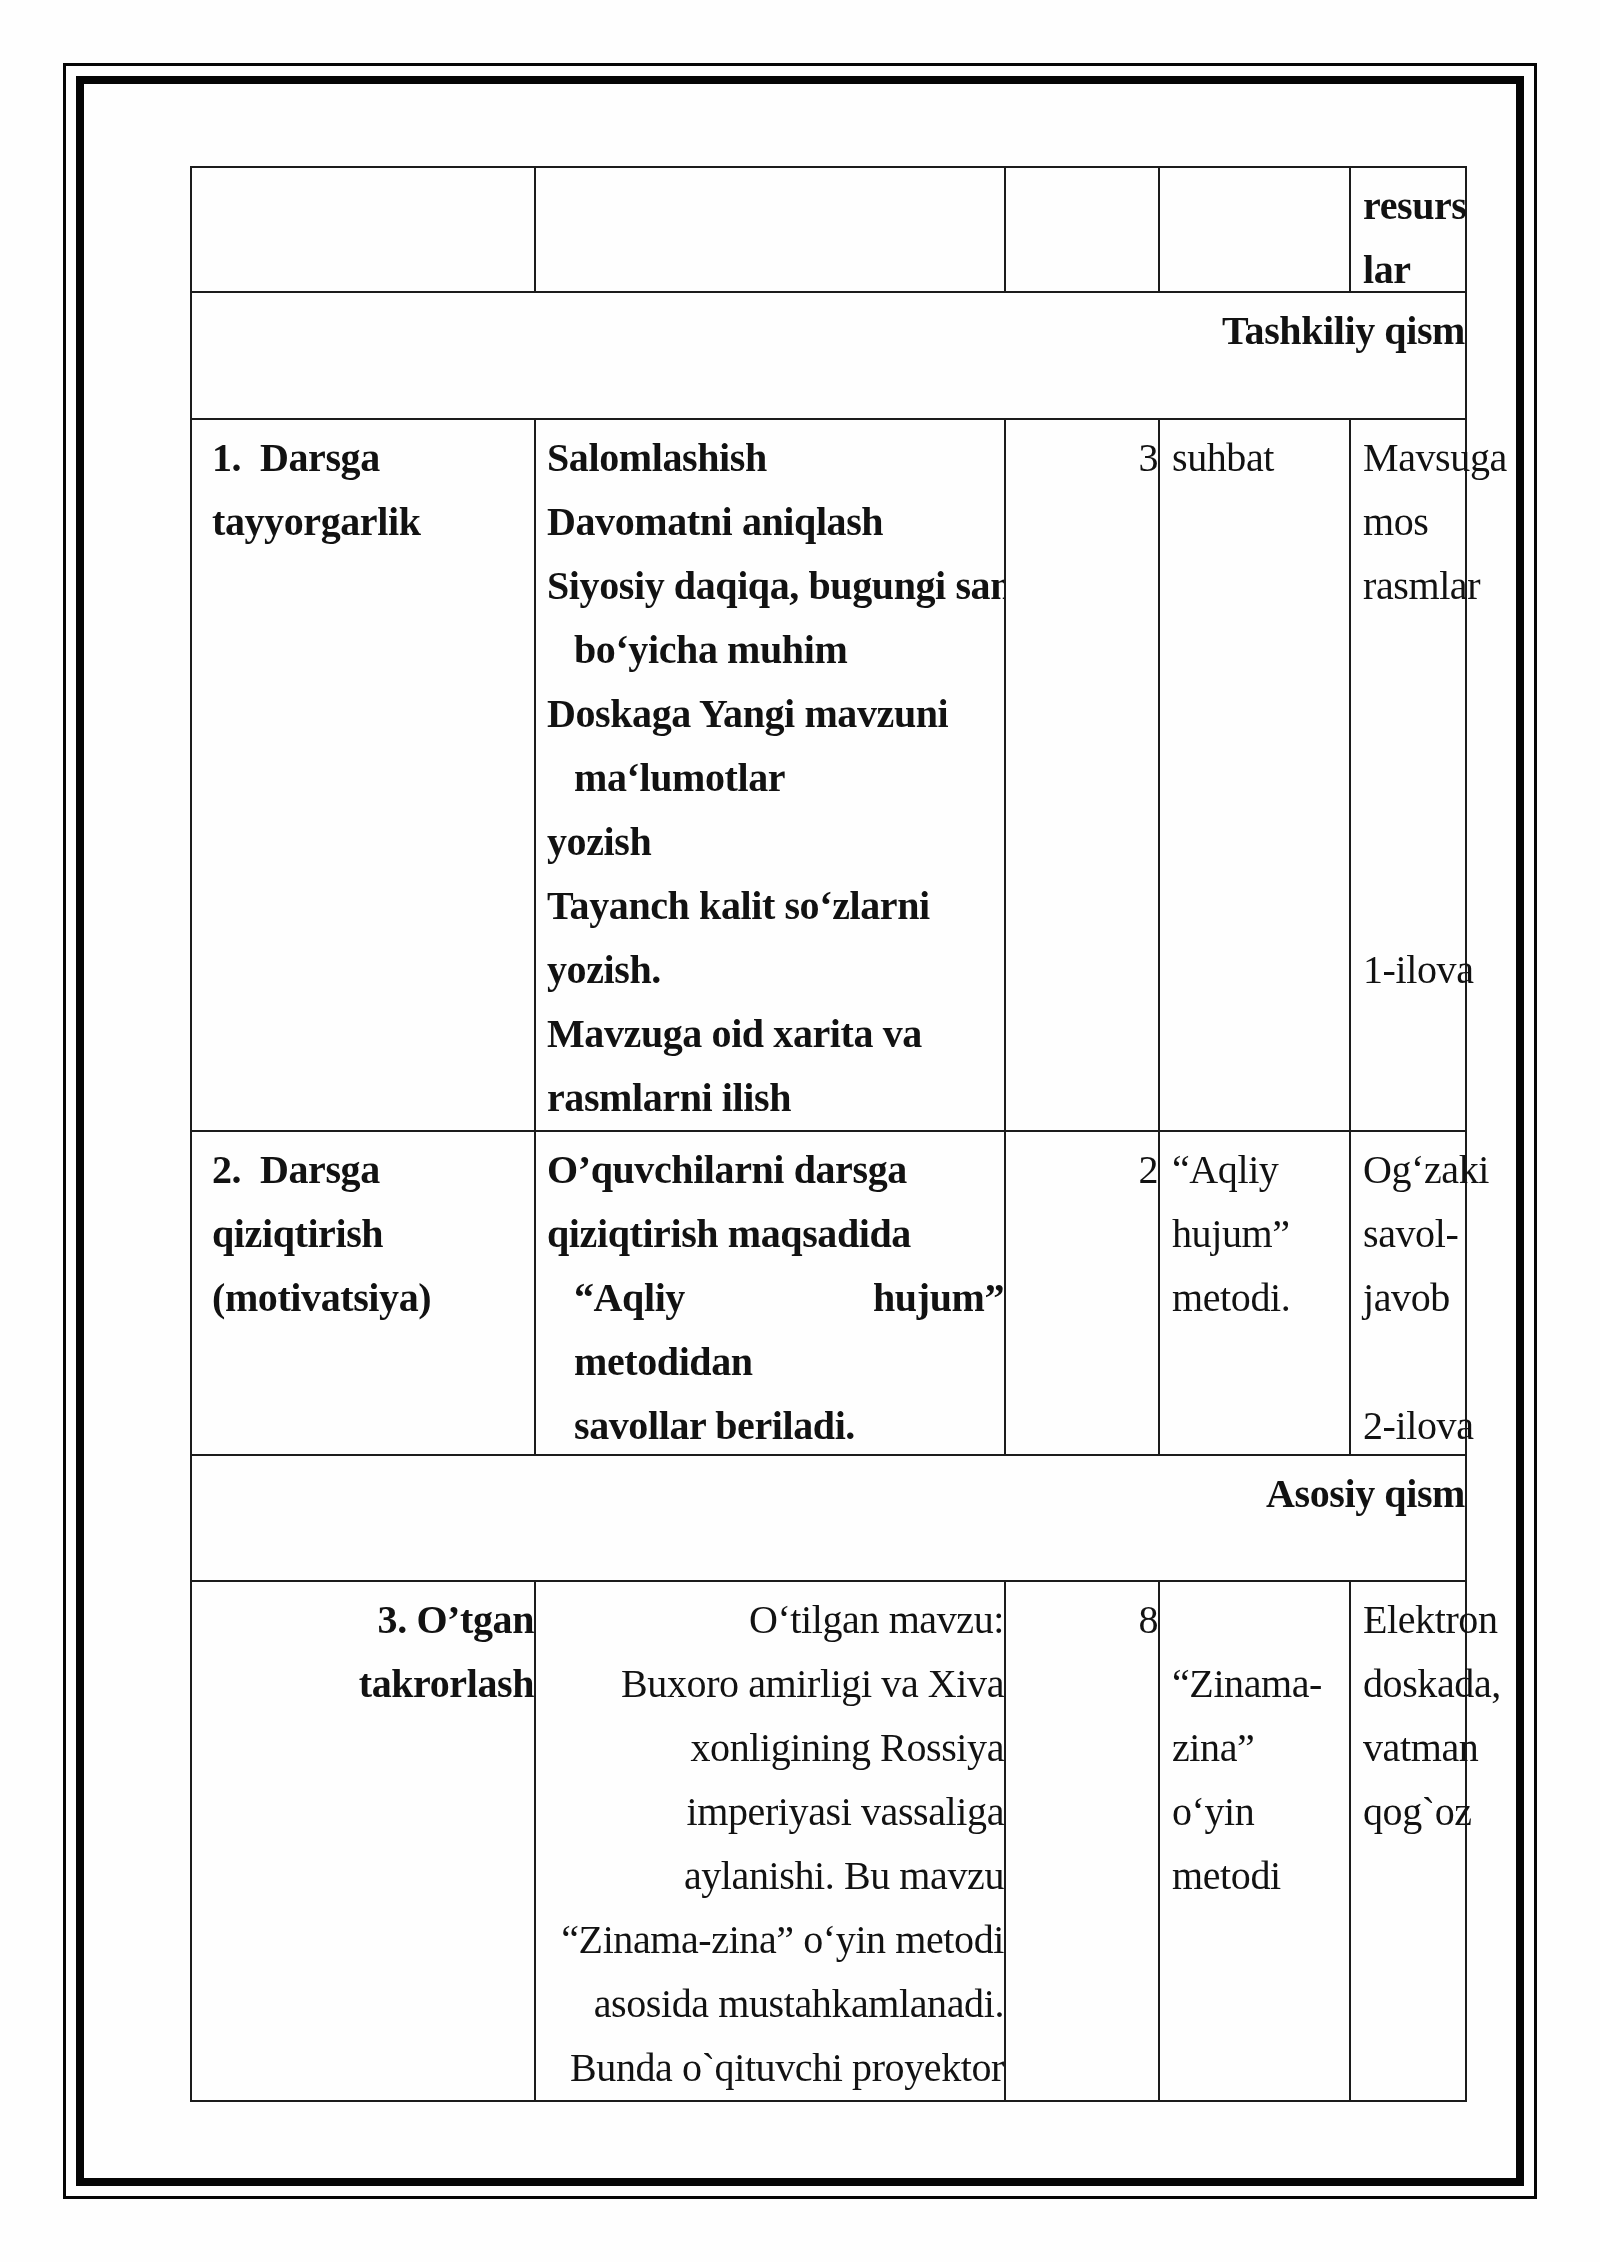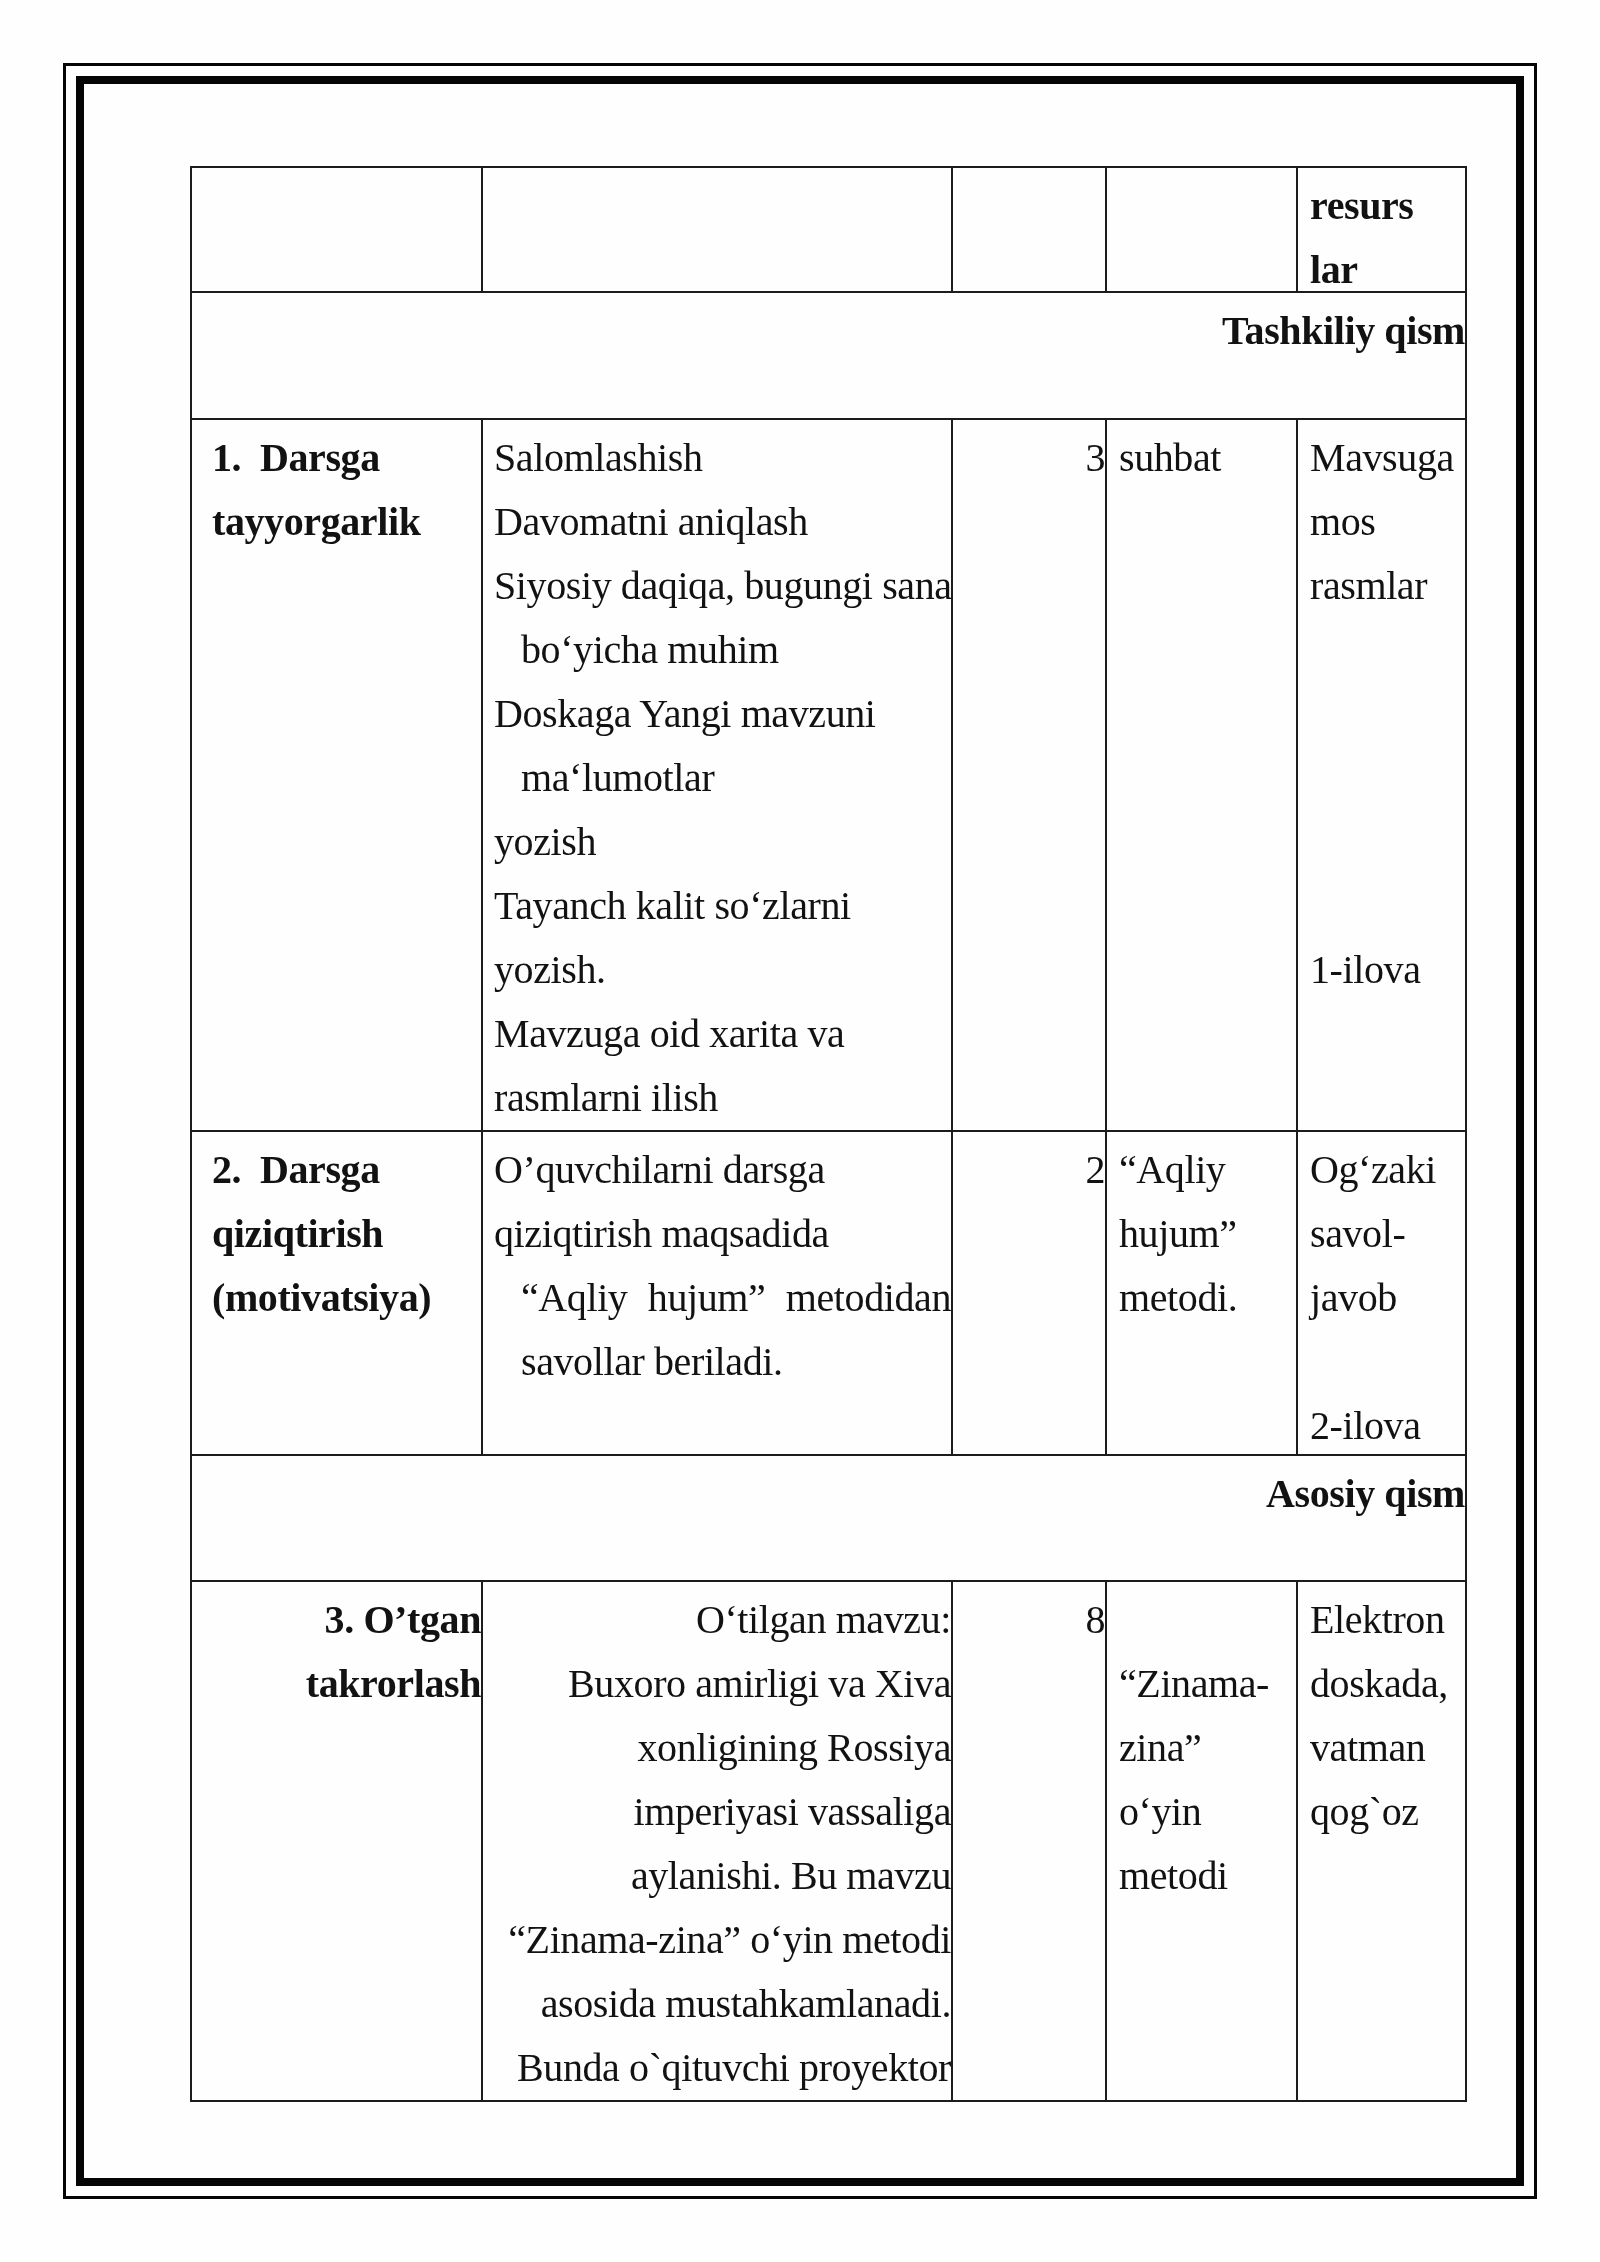--- a/index.html
+++ b/index.html
@@ -22,33 +22,33 @@
     position:absolute;left:190px;top:166px;width:1277px;
     border:2px solid #1c1c1c;box-sizing:border-box;background:#fefefe;
   }
   .tr{display:flex;border-bottom:2px solid #1c1c1c;box-sizing:border-box;}
   .tr:last-child{border-bottom:none;}
   .td{
     border-right:2px solid #1c1c1c;box-sizing:border-box;
     padding-top:6px;overflow:hidden;flex:0 0 auto;
   }
   .td:last-child{border-right:none;}
-  .c1{width:291px}.c2{width:470px}.c3{width:154px}.c4{width:191px}.c5{width:174px}
+  .c1{width:344px}.c2{width:470px}.c3{width:154px}.c4{width:191px}.c5{width:174px}
   .cfull{width:1273px;border-right:none;}
   .r0{height:125px}.r1{height:127px}.r2{height:712px}.r3{height:324px}.r4{height:126px}.r5{height:518px}
 
   .ln{
     line-height:64px;font-size:40px;letter-spacing:-0.4px;
     white-space:nowrap;padding-left:12px;
   }
   .b .ln{font-weight:bold;}
   .ctr .ln{text-align:right;padding-left:10px;white-space:normal;}
   .p1 .ln{padding-left:20px;}
   .p1b .ln{padding-left:16px;text-align:right;}
-  .p2 .ln{padding-left:11px;}
+  .p2 .ln{padding-left:11px;font-weight:bold;}
   .p2 .ln.ind{padding-left:38px;}
   .p2 .ln.jst{
     padding-left:38px;white-space:normal;
     text-align:justify;text-align-last:justify;
   }
   .mk{display:inline-block;width:48px;}
 </style>
 </head>
 <body>
 

